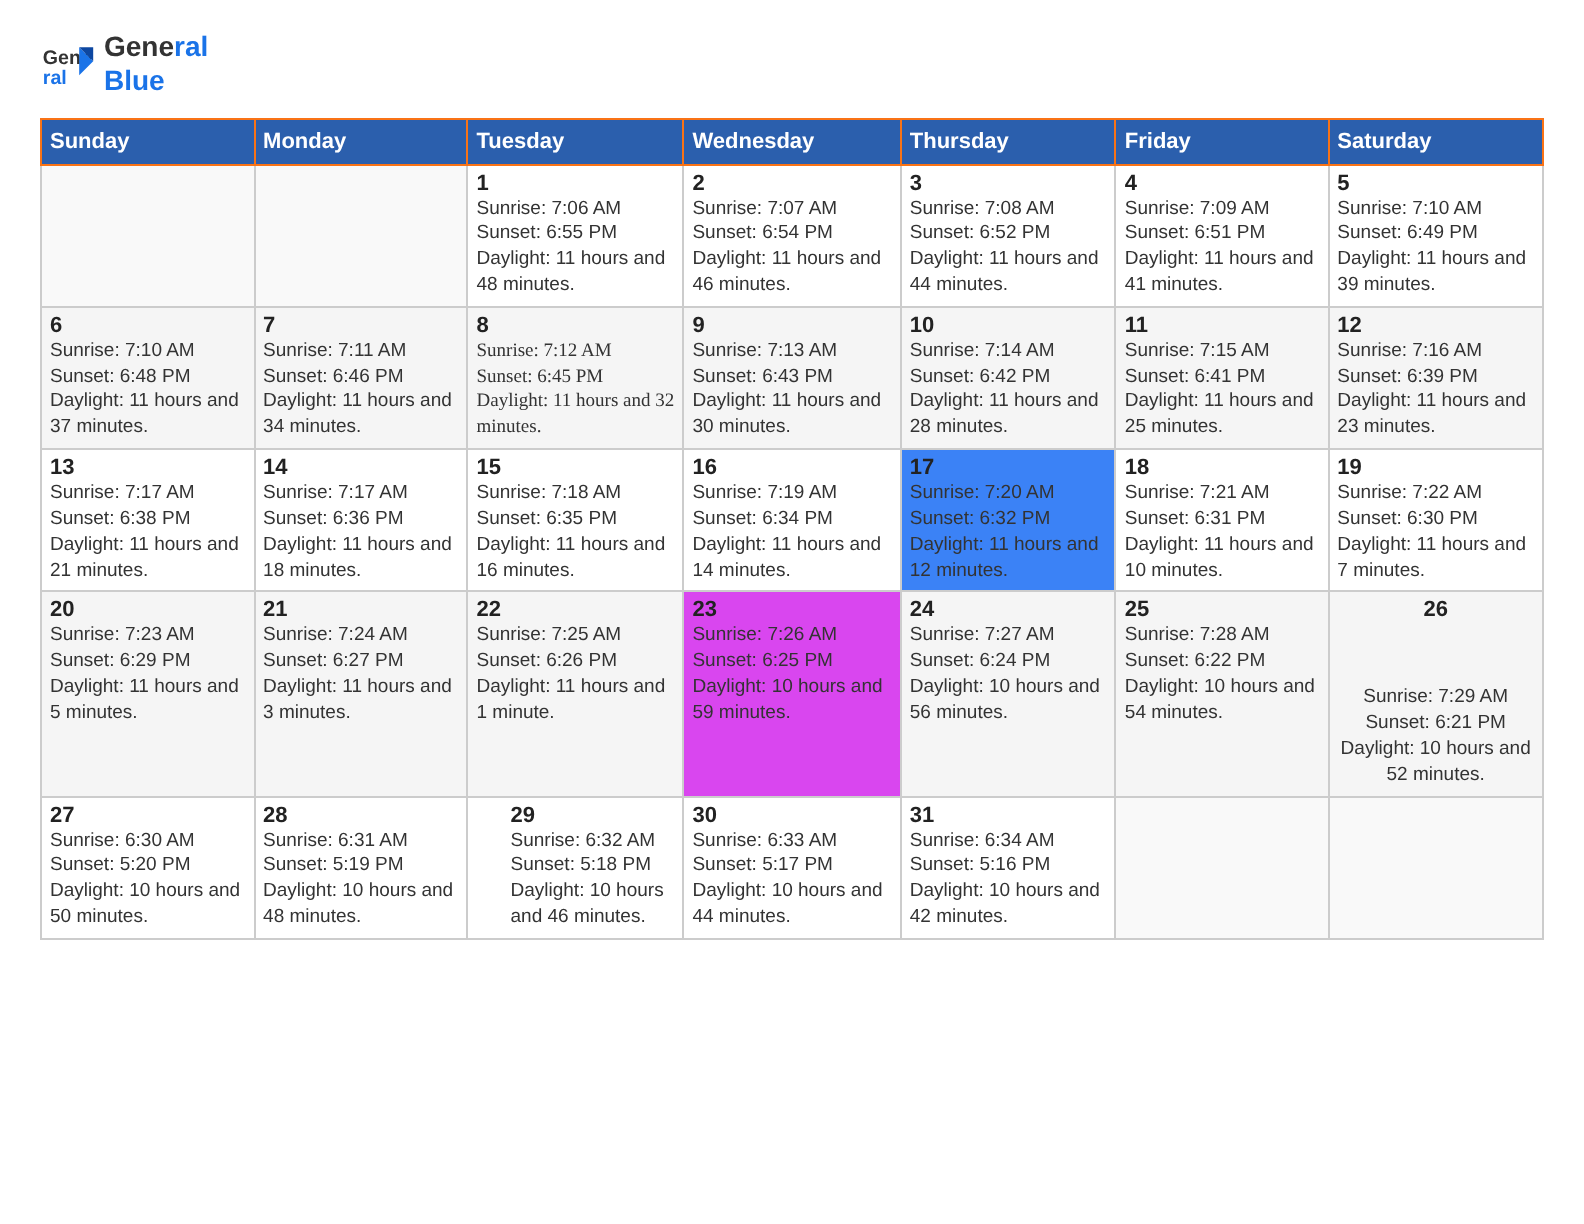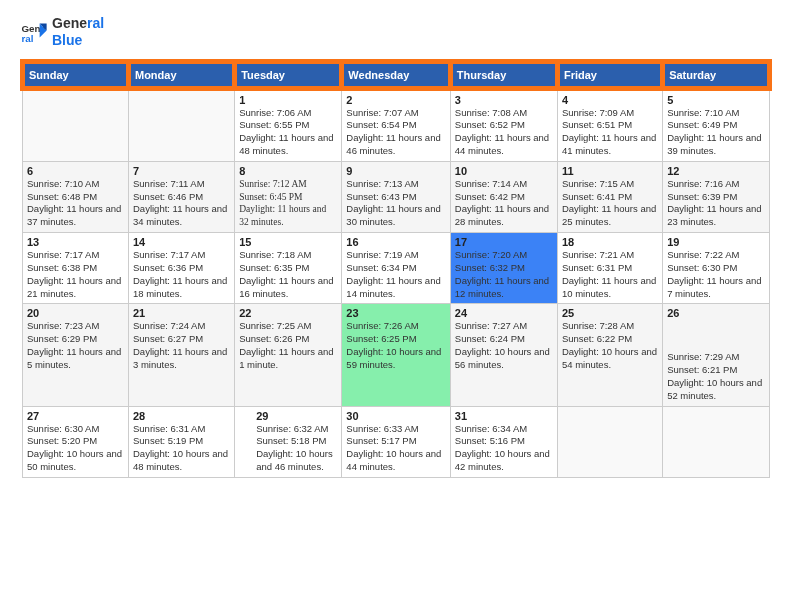--- a/index.html
+++ b/index.html
@@ -50,21 +50,21 @@
       border-collapse: collapse;
       font-size: 10px;
     }
     .calendar th {
       background: #2b5fad;
       color: #fff;
       padding: 5px 4px;
       text-align: left;
       font-size: 11px;
       font-weight: bold;
-      border: 5px solid #f97316;
+      border: 1px solid #f97316;
     }
     .calendar td {
       border: 1px solid #ccc;
       vertical-align: top;
       padding: 3px 4px;
       width: 113px;
       min-height: 75px;
       background: #fff;
     }
     .calendar tr:nth-child(even) td {
@@ -261,39 +261,39 @@
             <div class="day-info" style="white-space: pre-line;">Sunrise: 7:24 AM
 Sunset: 6:27 PM
 Daylight: 11 hours and 3 minutes.</div>
           </td>
           <td style="background: rgb(245, 245, 245);">
             <span class="day-num">22</span>
             <div class="day-info" style="white-space: pre-line;">Sunrise: 7:25 AM
 Sunset: 6:26 PM
 Daylight: 11 hours and 1 minute.</div>
           </td>
-          <td style="background: #86efac;">
+          <td style="background: #d946ef;">
             <span class="day-num">23</span>
             <div class="day-info" style="white-space: pre-line;">Sunrise: 7:26 AM
 Sunset: 6:25 PM
 Daylight: 10 hours and 59 minutes.</div>
           </td>
           <td style="background: rgb(245, 245, 245); margin-left: 15px;">
             <span class="day-num">24</span>
             <div class="day-info" style="white-space: pre-line;">Sunrise: 7:27 AM
 Sunset: 6:24 PM
 Daylight: 10 hours and 56 minutes.</div>
           </td>
           <td style="background: rgb(245, 245, 245);">
             <span class="day-num">25</span>
             <div class="day-info" style="white-space: pre-line;">Sunrise: 7:28 AM
 Sunset: 6:22 PM
 Daylight: 10 hours and 54 minutes.</div>
           </td>
-          <td style="background: rgb(245, 245, 245);">
+          <td style="background: rgb(245, 245, 245); text-align: center;">
             <span class="day-num">26</span>
             <div class="day-info" style="white-space: pre-line; margin-top: 32px;">Sunrise: 7:29 AM
 Sunset: 6:21 PM
 Daylight: 10 hours and 52 minutes.</div>
           </td>
         </tr>
         <tr>
           <td style="background: rgb(255, 255, 255);">
             <span class="day-num">27</span>
             <div class="day-info" style="white-space: pre-line;">Sunrise: 6:30 AM

